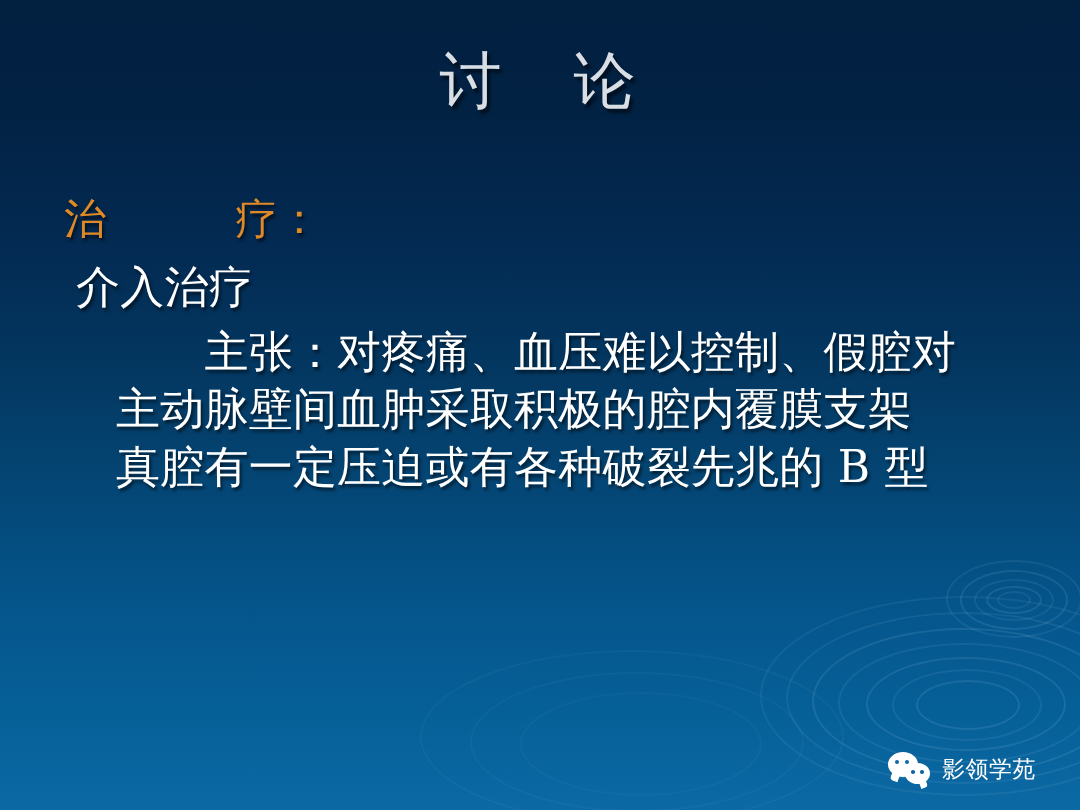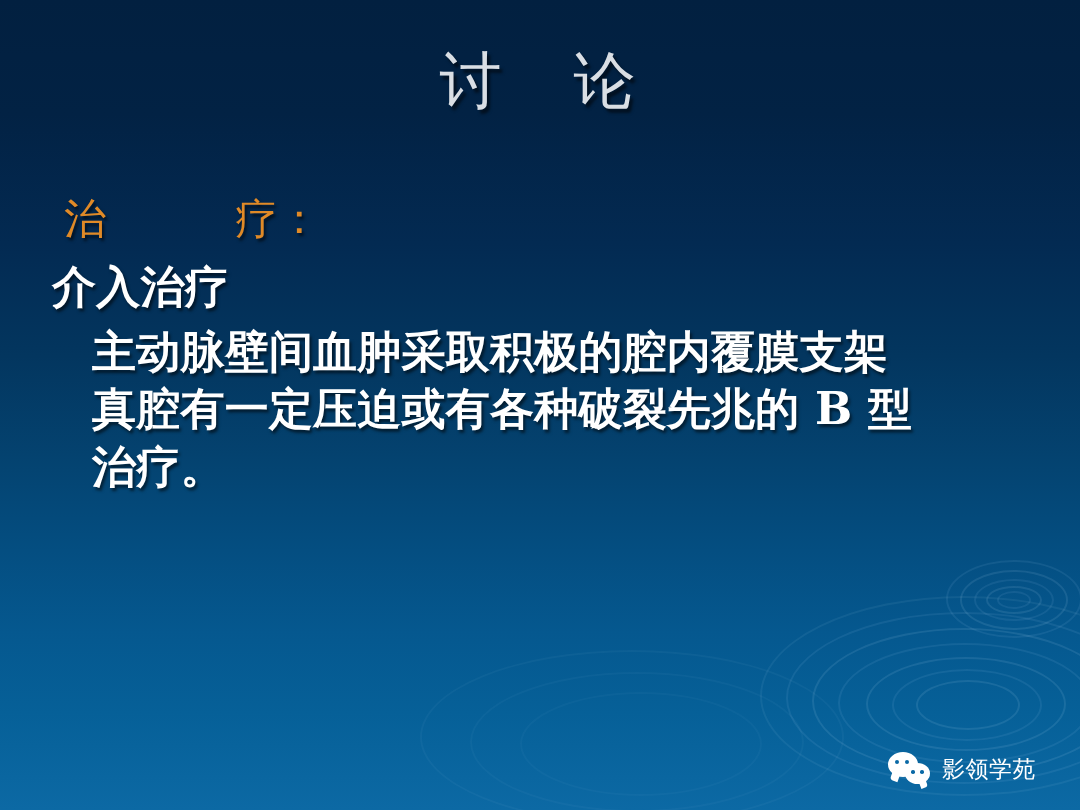--- a/index.html
+++ b/index.html
@@ -103,24 +103,23 @@
     font-weight: 400;
     letter-spacing: 0.02em;
     text-shadow: 2px 3px 3px rgba(0, 0, 0, 0.6);
     white-space: pre;
     text-align: center;
   }
 
   
   .body-block {
     position: absolute;
-    left: 52px;
+    left: 76px;
     top: 258px;
     width: 944px;
-    font-weight: bold;
   }
   .body-line {
     color: #ffffff;
     font-size: 44px;
     line-height: 1.30;
     letter-spacing: 0.005em;
     text-shadow: 2px 3px 3px rgba(0, 0, 0, 0.55);
     white-space: pre;
   }
   .body-line.lead {          
@@ -236,23 +235,23 @@
   </div>
 
   <div class="slide-title">讨　论</div>
 
   <div class="subhead">治　　　疗：</div>
 
   <div class="body-block">
     <div class="body-line lead">介入治疗</div>
 
     <div class="paragraph">
+      <div class="body-line first">　　主张：对疼痛、血压难以控制、假腔对</div>
       <div class="body-line">主动脉壁间血肿采取积极的腔内覆膜支架</div>
       <div class="body-line">真腔有一定压迫或有各种破裂先兆的 B 型</div>
-      <div class="body-line">治疗。</div>
     </div>
   </div>
 
   <div class="watermark">
     <div class="wechat-icon">
       <span class="bubble big"></span>
       <span class="bubble small"></span>
       <span class="dot d1"></span>
       <span class="dot d2"></span>
       <span class="dot d3"></span>

